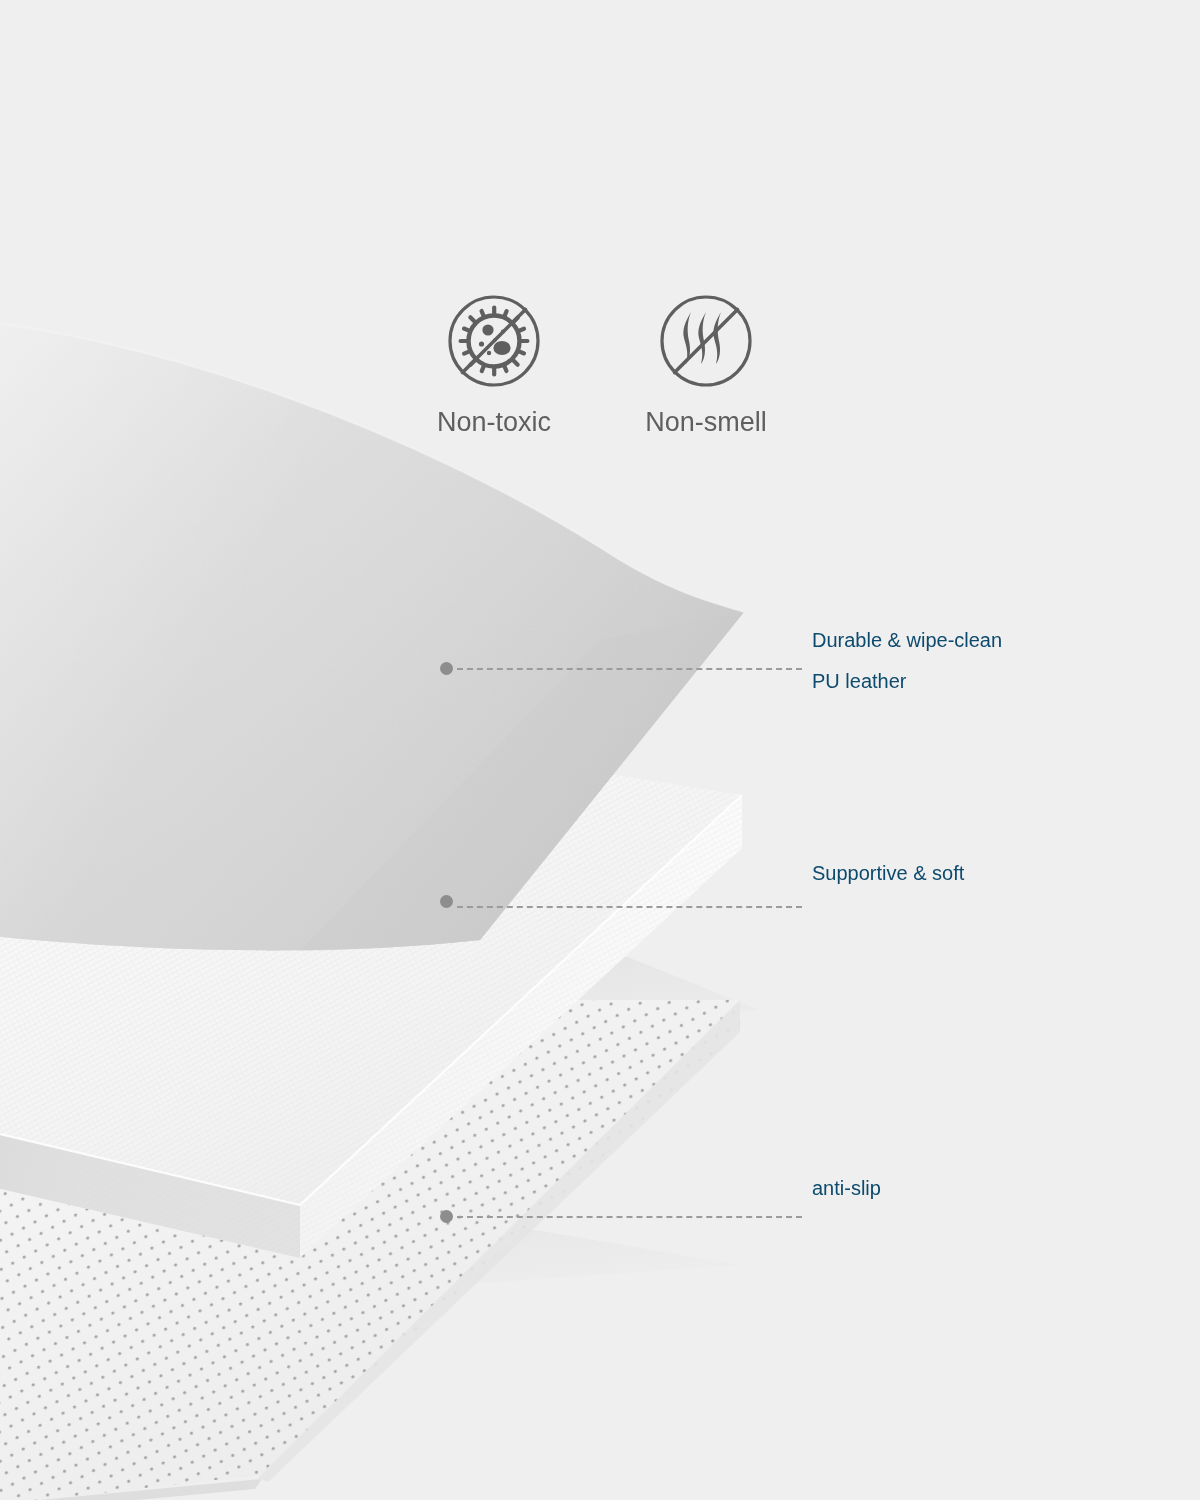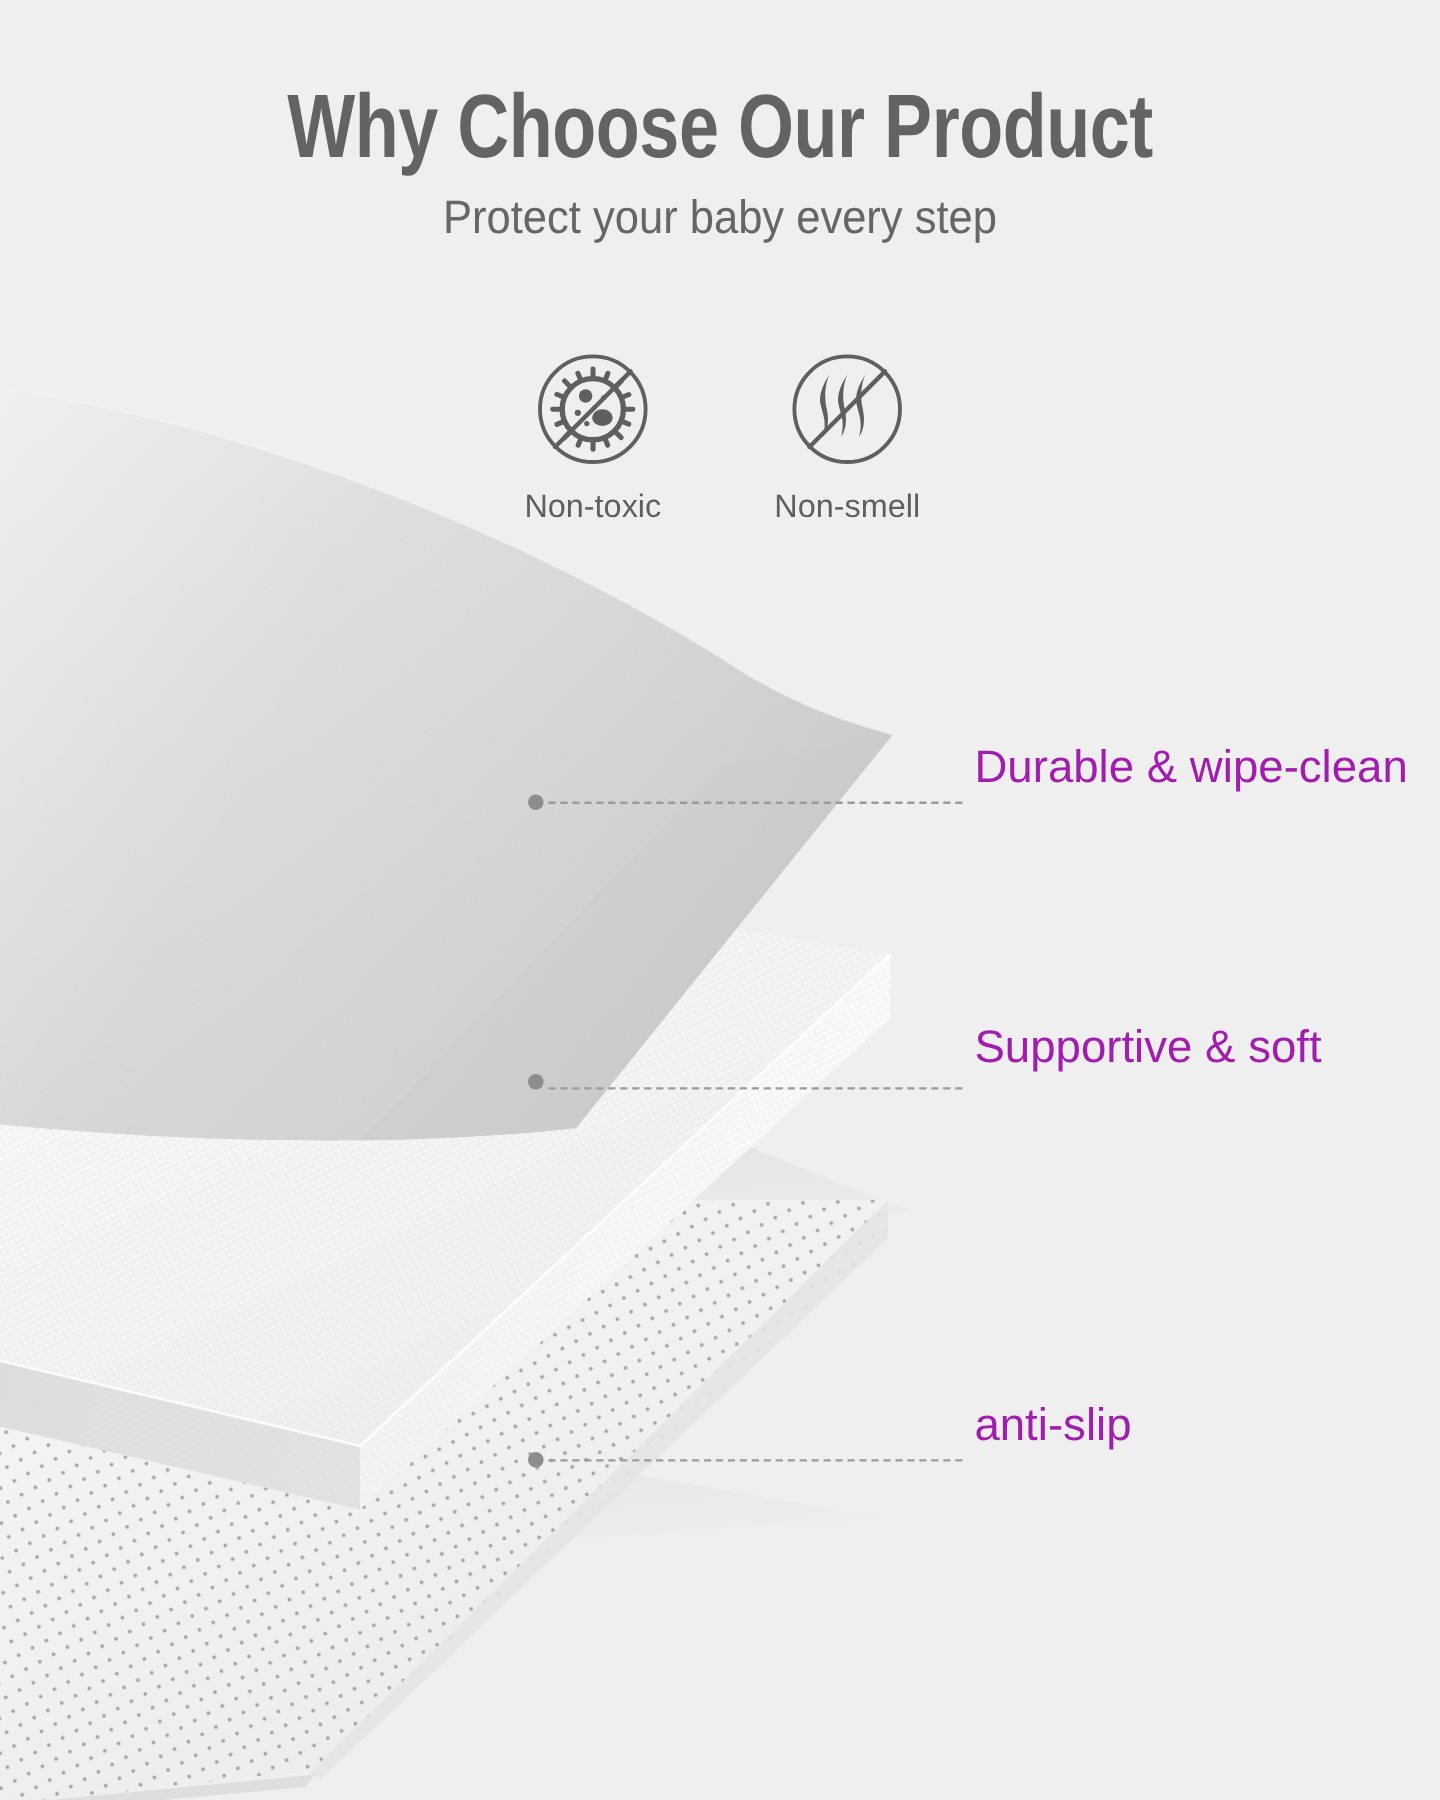--- a/index.html
+++ b/index.html
@@ -39,21 +39,21 @@
   .badge-label{margin-top:13px;font-size:27px;line-height:30px;color:#5f5f5f;white-space:nowrap;}
 
   
   .product{position:absolute;left:0;top:0;width:1200px;height:1500px;z-index:10;}
   .product svg{position:absolute;left:0;top:0;}
 
   
   .callout{position:absolute;z-index:50;display:flex;align-items:center;}
   .dot{width:13px;height:13px;border-radius:50%;background:#8d8d8d;flex:none;}
   .lead{height:0;border-top:2px dashed #9b9b9b;flex:none;margin-left:4px;}
-  .ctext{position:absolute;font-size:38px;line-height:41px;color:#a21caf;white-space:nowrap;}
+  .ctext{position:absolute;font-size:20px;line-height:41px;color:#0c4a6e;white-space:nowrap;}
   .ctext span{display:block;}
 
   #callout-1{left:440px;top:662px;}
   #callout-1 .lead{width:345px;}
   #callout-1 .ctext{left:372px;top:-42px;}
 
   #callout-2{left:440px;top:895px;align-items:flex-end;}
   #callout-2 .lead{width:345px;}
   #callout-2 .ctext{left:372px;top:-42px;}
 
@@ -195,24 +195,20 @@
                  L 480 940
                  C 300 960, 80 948, -60 930 Z" fill="url(#leatherSheen)"></path>
 
         <path d="M 744 612 L 480 940 C 420 946, 360 950, 300 951 L 600 640 Z" fill="#c9c9c9" opacity="0.30"></path>
 
         <path d="M -60 318 C 140 330, 420 430, 620 560 C 680 596, 720 604, 744 612" fill="none" stroke="#f3f3f3" stroke-width="2" opacity="0.7"></path>
       </g>
     </svg>
   </div>
 
-  <div class="header">
-    <h1 class="title">Why Choose Our Product</h1>
-    <p class="subtitle">Protect your baby every step</p>
-  </div>
 
   <div class="badges">
 
     <div class="badge">
       <span>
         <svg width="106" height="106" viewBox="0 0 106 106" xmlns="http://www.w3.org/2000/svg">
           <g fill="none" stroke="#5f5f5f" stroke-width="3.2">
             <circle cx="53" cy="53" r="44"></circle>
           </g>
           <g fill="#5f5f5f">
@@ -279,20 +275,21 @@
       </span>
       <span class="badge-label">Non-smell</span>
     </div>
   </div>
 
   <div class="callout" id="callout-1">
     <span class="dot"></span>
     <span class="lead"></span>
     <span class="ctext">
       <span>Durable &amp; wipe-clean</span>
+      <span>PU leather</span>
     </span>
   </div>
 
   <div class="callout" id="callout-2">
     <span class="dot"></span>
     <span class="lead"></span>
     <span class="ctext">
       <span>Supportive &amp; soft</span>
     </span>
   </div>

